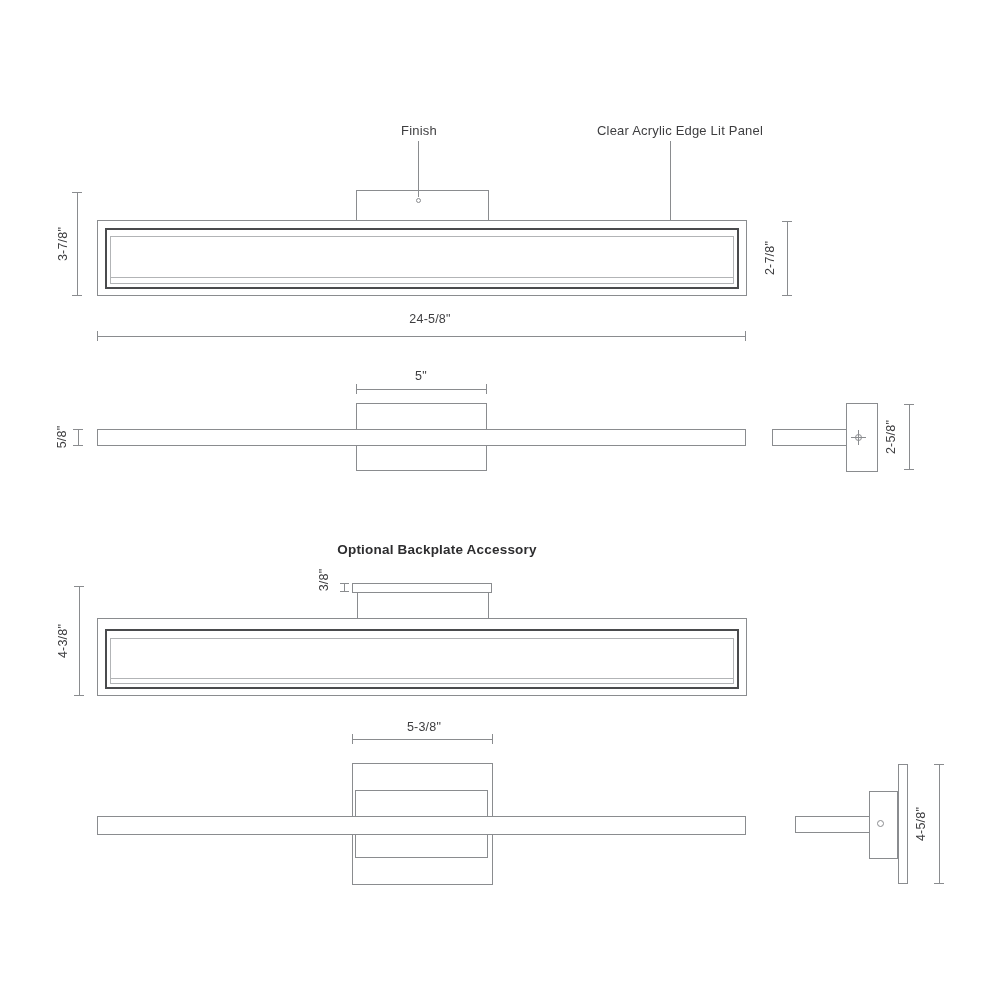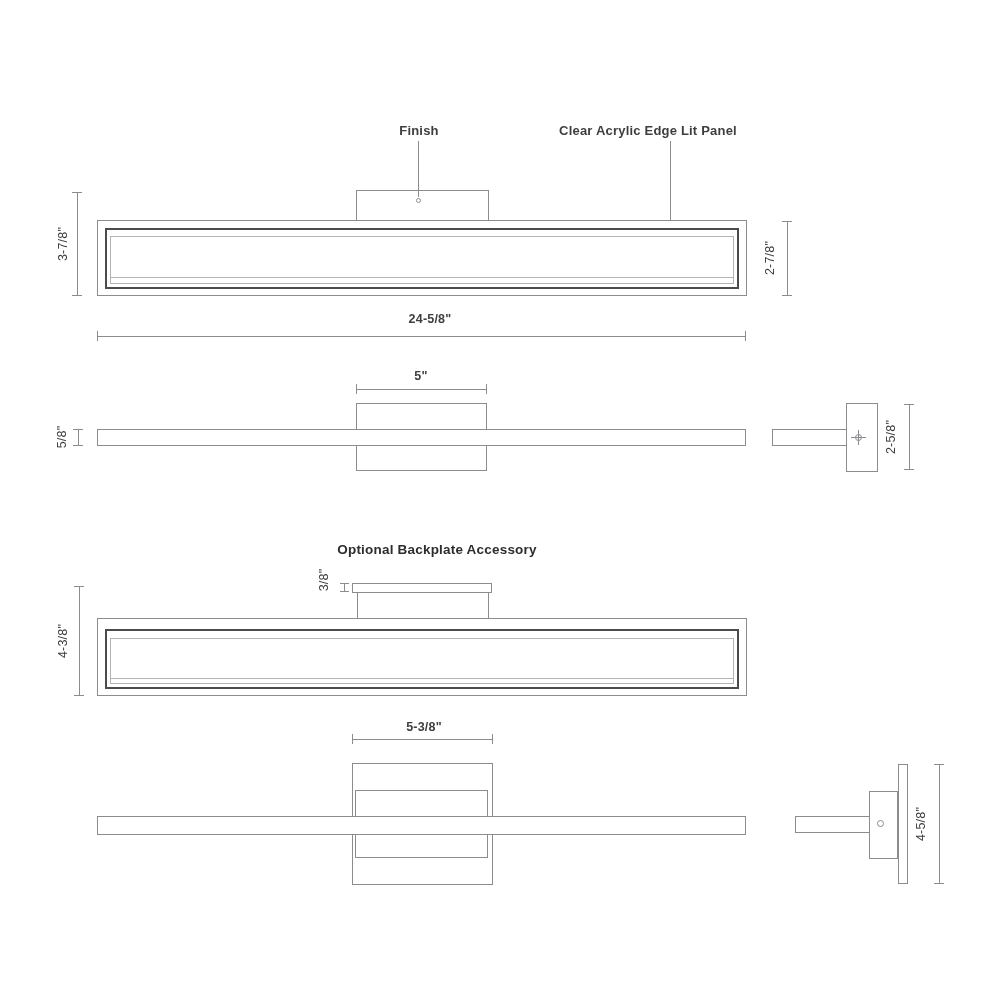--- a/index.html
+++ b/index.html
@@ -8,40 +8,40 @@
     font-family:"Liberation Sans", sans-serif;overflow:hidden;
   }
   .rect{position:absolute;border:1px solid var(--line);box-sizing:border-box;background:transparent;}
   .rect.dark{border:2px solid var(--dark);}
   .rect.light{border:1px solid var(--light);}
   .rect.filled{background:#fff;}
   .hline{position:absolute;height:1px;background:var(--line);}
   .vline{position:absolute;width:1px;background:var(--line);}
   .hline.light,.vline.light{background:var(--light);}
   .htext{position:absolute;transform:translate(-50%,-50%);white-space:nowrap;
-         font-size:12.5px;color:var(--text);letter-spacing:.2px;font-weight:bold;}
+         font-size:12.5px;color:var(--text);letter-spacing:.2px;}
   .vtext{position:absolute;transform:translate(-50%,-50%) rotate(-90deg);white-space:nowrap;
          font-size:12.5px;color:var(--text);letter-spacing:.2px;}
   .callout{font-size:13px;}
   .heading{font-size:13.5px;font-weight:bold;color:var(--heading);}
   .dot{position:absolute;width:5px;height:5px;border:1px solid var(--line);
        border-radius:50%;background:#fff;box-sizing:border-box;}
   .ring{position:absolute;border:1px solid var(--line);border-radius:50%;
         background:transparent;box-sizing:border-box;}
 </style>
 </head>
 <body>
 
 <div class="canvas">
 
   <div class="htext callout" style="left:419px;top:130px;">Finish</div>
   <div class="vline" style="left:418px;top:141px;height:56px;"></div>
   <div class="dot" style="left:416px;top:198px;"></div>
 
-  <div class="htext callout" style="left:648px;top:130px;">Clear Acrylic Edge Lit Panel</div>
+  <div class="htext callout" style="left:680px;top:130px;">Clear Acrylic Edge Lit Panel</div>
   <div class="vline" style="left:670px;top:141px;height:103px;"></div>
   <div class="dot" style="left:668px;top:245px;"></div>
 
   <div class="rect" style="left:356px;top:190px;width:133px;height:32px;"></div>
   <div class="rect filled" style="left:97px;top:220px;width:650px;height:76px;"></div>
   <div class="rect dark" style="left:105px;top:228px;width:634px;height:61px;"></div>
   <div class="rect light" style="left:110px;top:236px;width:624px;height:48px;"></div>
   <div class="hline light" style="left:111px;top:277px;width:622px;"></div>
 
   <div class="vline" style="left:77px;top:192px;height:104px;"></div>

